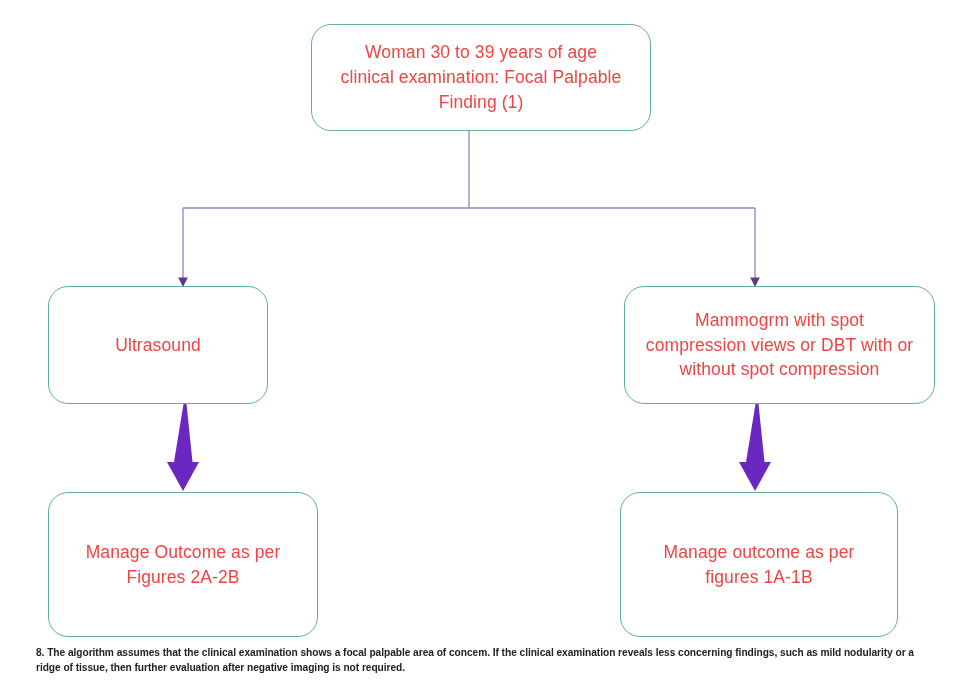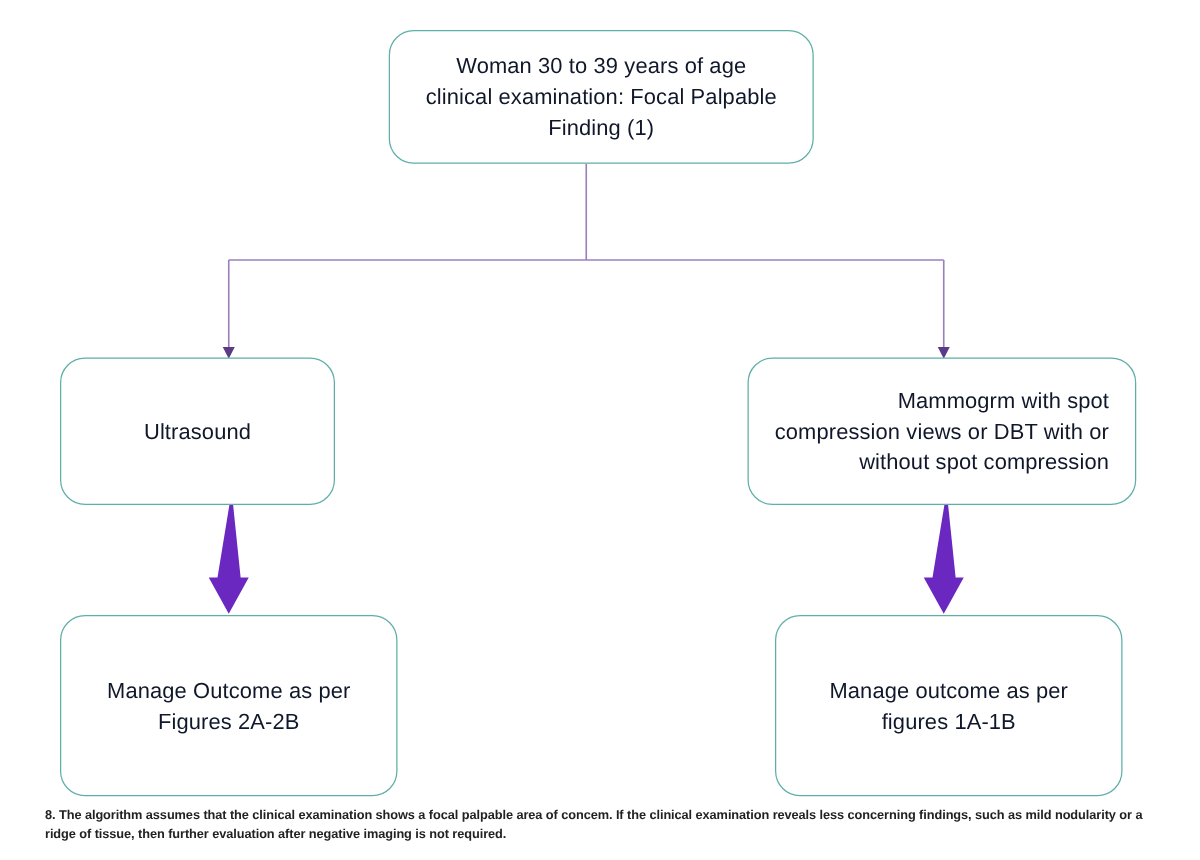--- a/index.html
+++ b/index.html
@@ -39,30 +39,30 @@
     background: #ffffff;
     display: flex;
     align-items: center;
     justify-content: center;
     text-align: center;
     padding: 6px 14px;
   }
   .node .node-text {
     font-size: 17.5px;
     line-height: 1.42;
-    color: #0f172a;
+    color: #ef4444;
     letter-spacing: 0.1px;
     white-space: pre-line;
   }
 
   #node-root      { left: 311px; top: 24px;  width: 340px; height: 107px; }
   #node-root .node-text { font-size: 17.5px; }
 
   #node-ultrasound { left: 48px;  top: 286px; width: 220px; height: 118px; }
-  #node-mammogram  { left: 598px; top: 286px; width: 311px; height: 118px; text-align: right; }
+  #node-mammogram  { left: 624px; top: 286px; width: 311px; height: 118px; }
   #node-outcome-left  { left: 48px;  top: 492px; width: 270px; height: 145px; }
   #node-outcome-right { left: 620px; top: 492px; width: 278px; height: 145px; }
 
   .footnote {
     position: absolute;
     left: 36px;
     top: 646px;
     width: 890px;
     font-size: 10.2px;
     line-height: 1.45;

